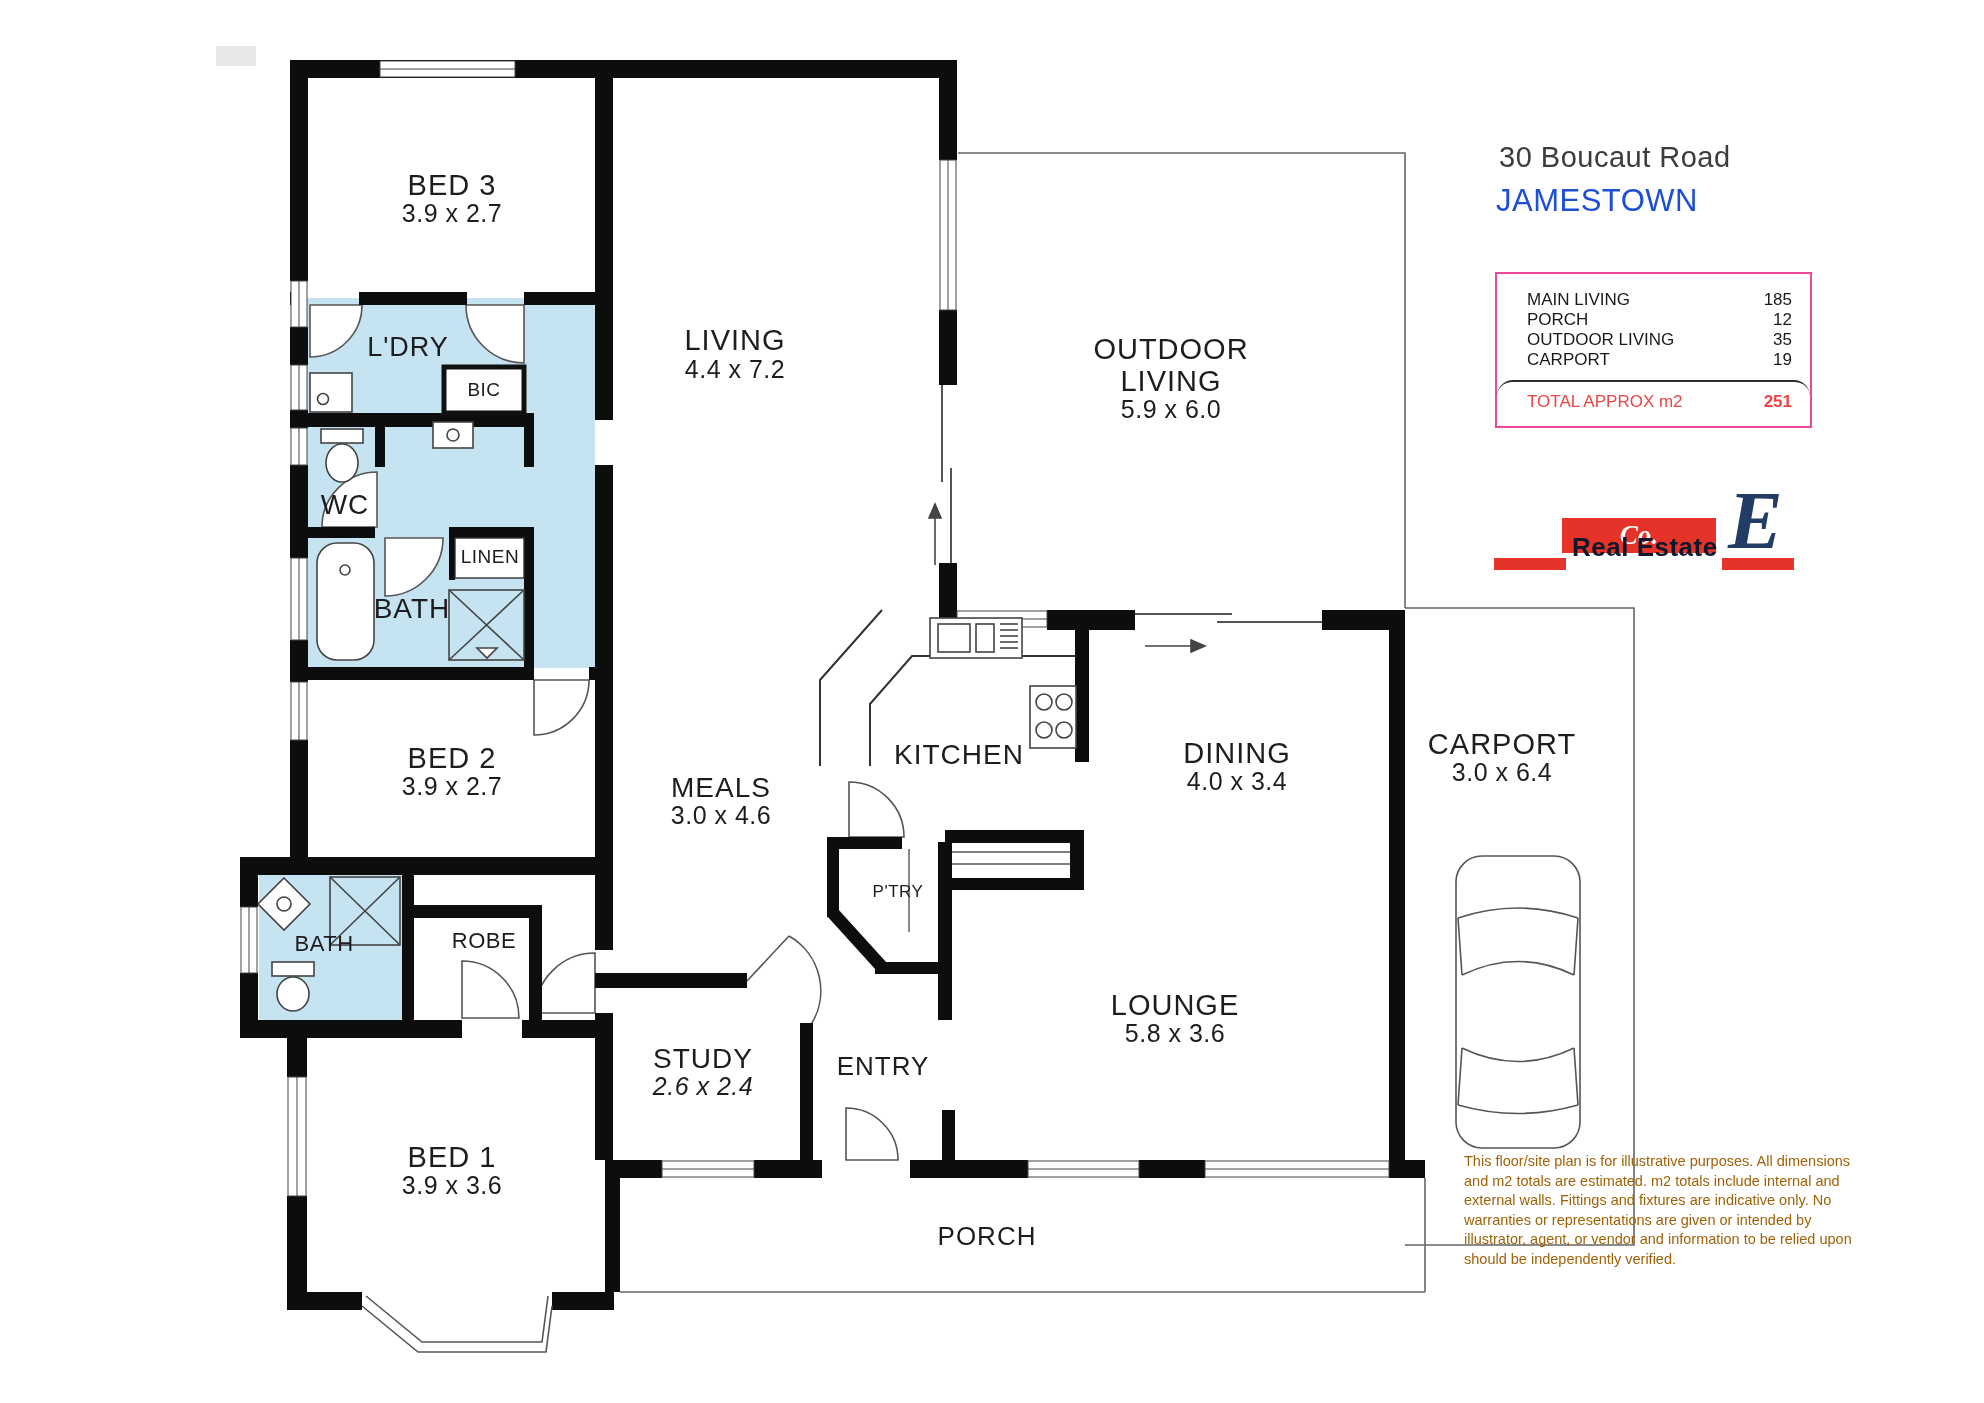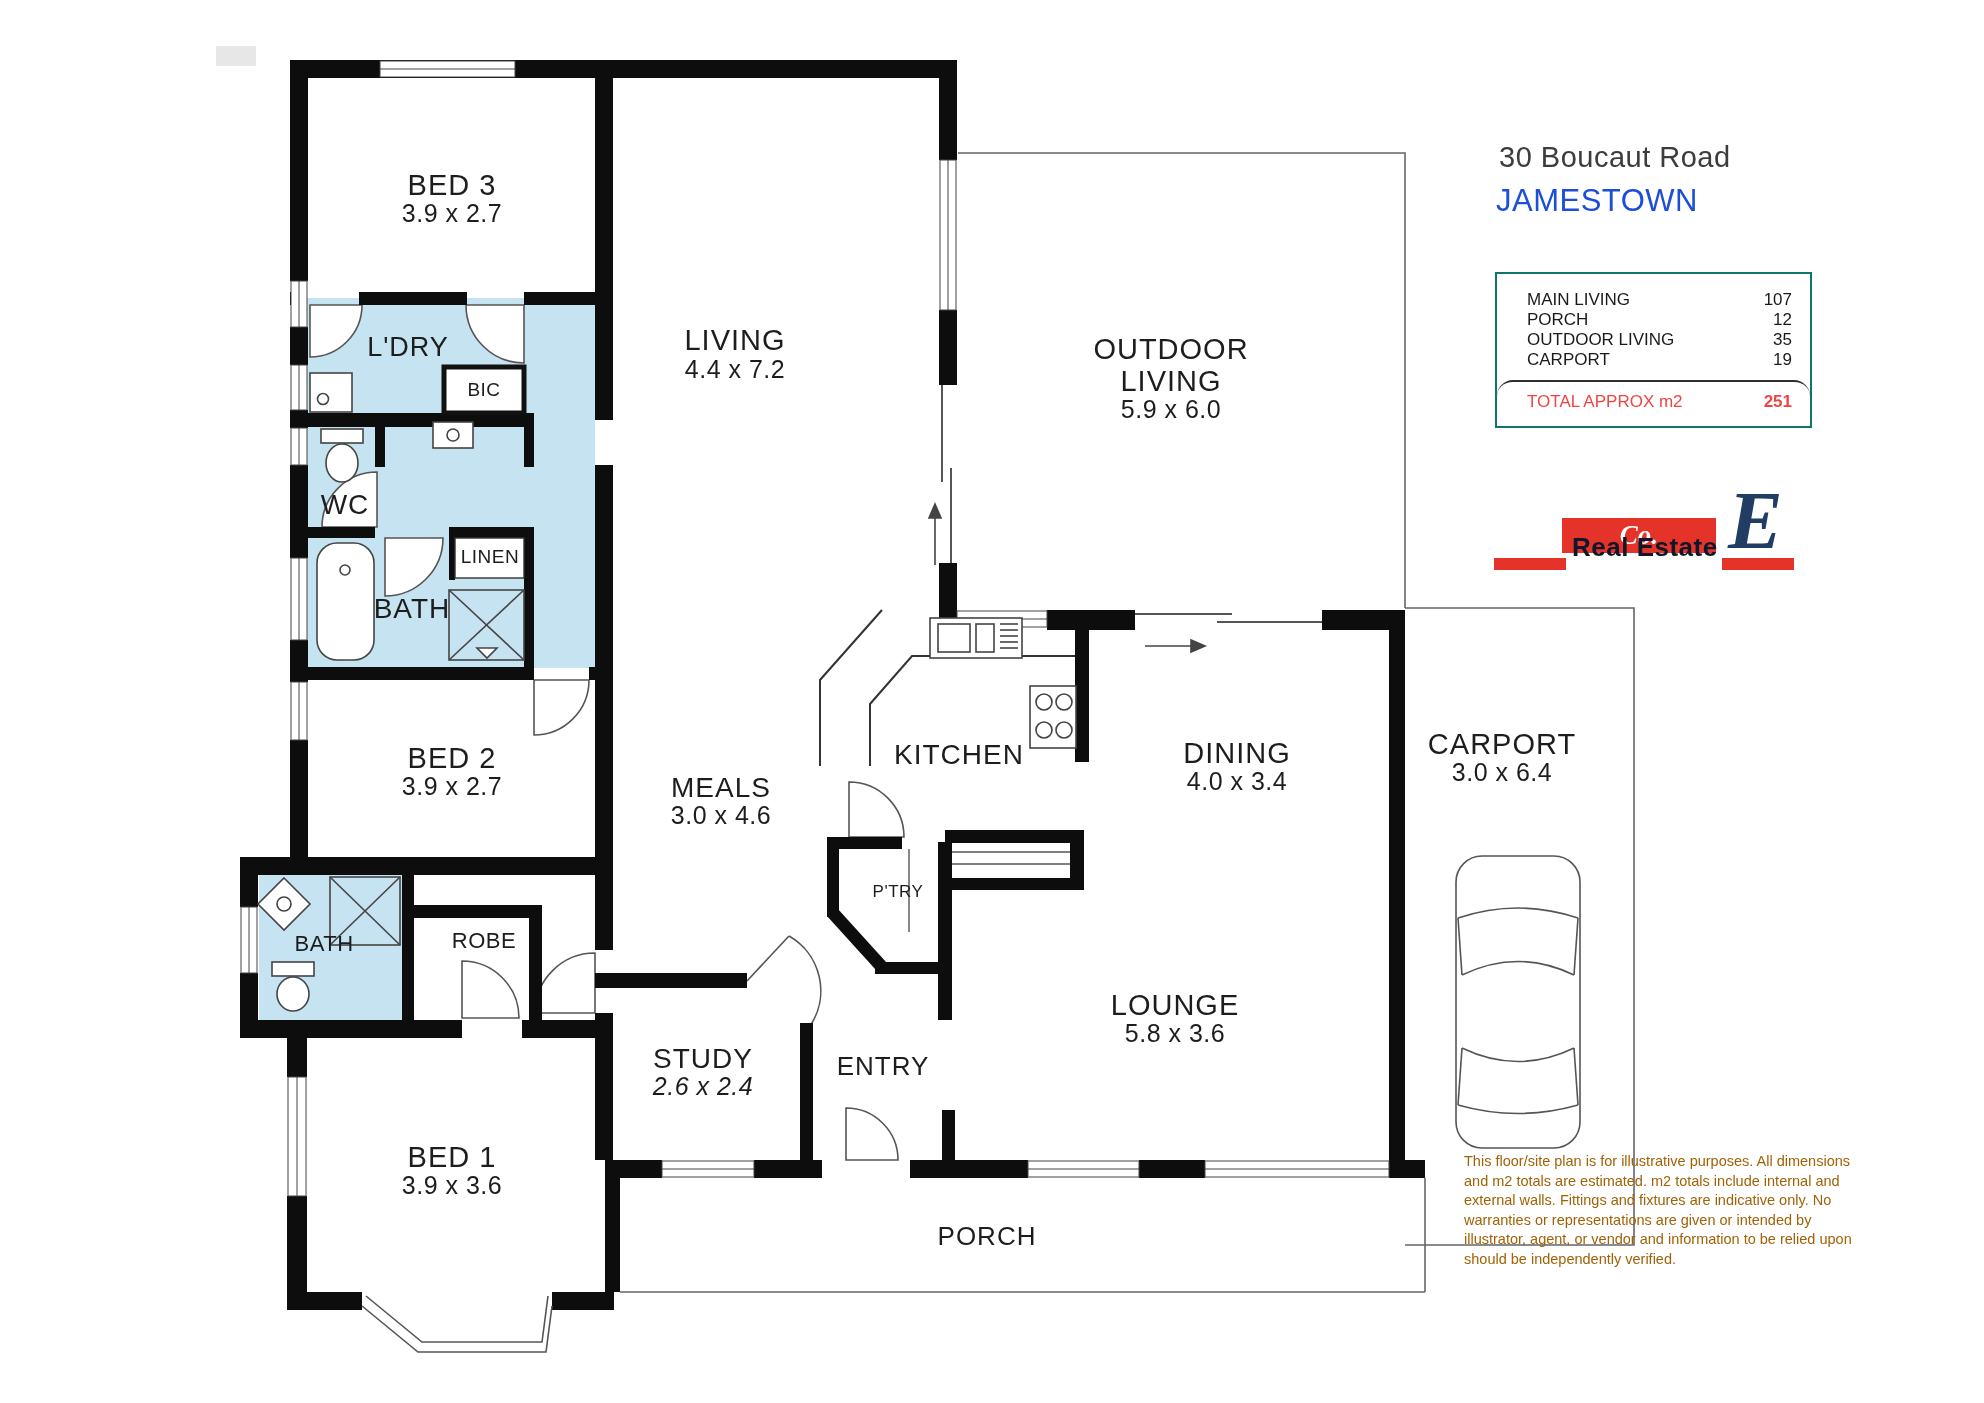--- a/index.html
+++ b/index.html
@@ -9,21 +9,21 @@
   .lbl{position:absolute;transform:translate(-50%,-50%);white-space:nowrap;
        color:#1d1d1d;letter-spacing:1px;text-align:center;}
   .room-name{font-size:29px;}
   .room-dims{font-size:25px;letter-spacing:0.5px;}
   .sm{font-size:20px;letter-spacing:0.5px;}
   .wrap2{white-space:normal;width:220px;line-height:1.1;}
   
   .addr{position:absolute;left:1467px;top:141px;font-size:29px;color:#3c3c3c;letter-spacing:0.5px;}
   .suburb{position:absolute;left:1464px;top:183px;font-size:31px;font-weight:normal;color:#1d4ed8;letter-spacing:0.5px;}
   
-  .atable{position:absolute;left:1463px;top:272px;width:317px;border:2px solid #0f766e;background:#fff;box-sizing:border-box;}
+  .atable{position:absolute;left:1463px;top:272px;width:317px;border:2px solid #ec4899;background:#fff;box-sizing:border-box;}
   .atable .rows{padding:16px 18px 10px 30px;}
   .arow{display:flex;justify-content:space-between;font-size:17px;line-height:20px;color:#1a1a1a;}
   .atotal{border-top:2px solid #2e2e2e;display:flex;justify-content:space-between;
           padding:10px 18px 14px 30px;font-size:17px;color:#ef4444;border-radius:16px;}
   .atotal .val{font-weight:bold;}
   
   .logo{position:absolute;left:1462px;top:476px;width:302px;height:100px;}
   .logo .main{position:absolute;left:0;top:-6px;font-family:"Liberation Serif",serif;
               font-style:italic;font-weight:bold;font-size:58px;color:#223d63;letter-spacing:-2px;}
   .logo .bigE{position:absolute;left:234px;top:-2px;font-family:"Liberation Serif",serif;
@@ -326,21 +326,21 @@
 
   <div class="lbl room-name" style="left:955px;top:1236px;font-size:26px;">PORCH</div>
 
   <div class="addr">30 Boucaut Road</div>
   <div class="suburb">JAMESTOWN</div>
 
   <div class="atable">
     <div class="rows">
       <div class="arow">
         <span>MAIN LIVING</span>
-        <span>107</span>
+        <span>185</span>
       </div>
       <div class="arow">
         <span>PORCH</span>
         <span>12</span>
       </div>
       <div class="arow">
         <span>OUTDOOR LIVING</span>
         <span>35</span>
       </div>
       <div class="arow">

